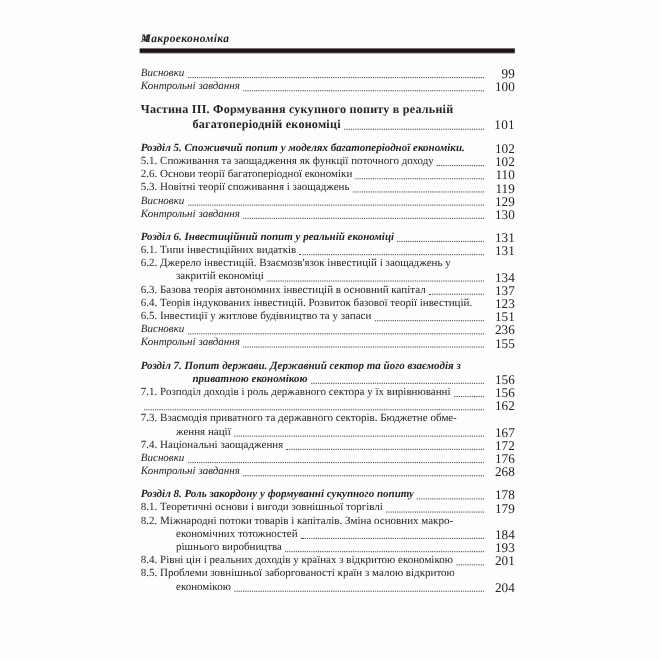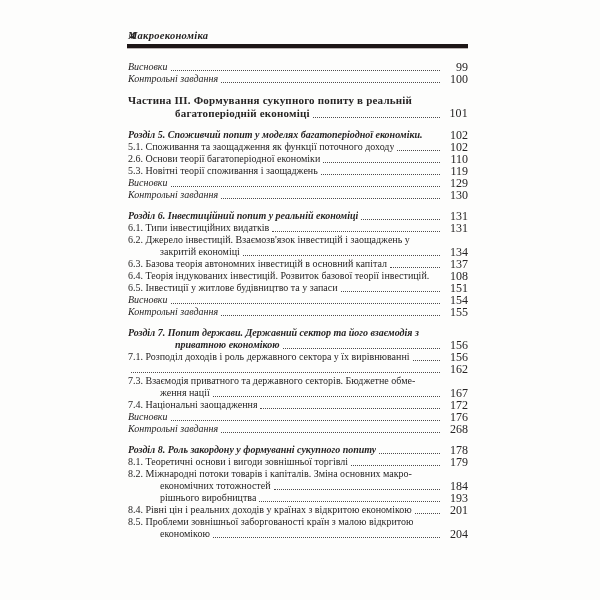--- a/index.html
+++ b/index.html
@@ -183,31 +183,31 @@
           <span class="page-col">134</span>
         </div>
         <div class="row plain">
           <span class="title">6.3. Базова теорія автономних інвестицій в основний капітал</span>
           <span class="leader"></span>
           <span class="page-col">137</span>
         </div>
         <div class="row plain">
           <span class="title">6.4. Теорія індукованих інвестицій. Розвиток базової теорії інвестицій.</span>
           <span class="spacer"></span>
-          <span class="page-col">108</span>
+          <span class="page-col">123</span>
         </div>
         <div class="row plain">
           <span class="title">6.5. Інвестиції у житлове будівництво та у запаси</span>
           <span class="leader"></span>
           <span class="page-col">151</span>
         </div>
         <div class="row italic">
           <span class="title">Висновки</span>
           <span class="leader"></span>
-          <span class="page-col">154</span>
+          <span class="page-col">236</span>
         </div>
         <div class="row italic">
           <span class="title">Контрольні завдання</span>
           <span class="leader"></span>
           <span class="page-col">155</span>
         </div>
       </div>
       <div class="toc-group">
         <div class="row chapter">
           <span class="title">Розділ 7. Попит держави. Державний сектор та його взаємодія з</span>

